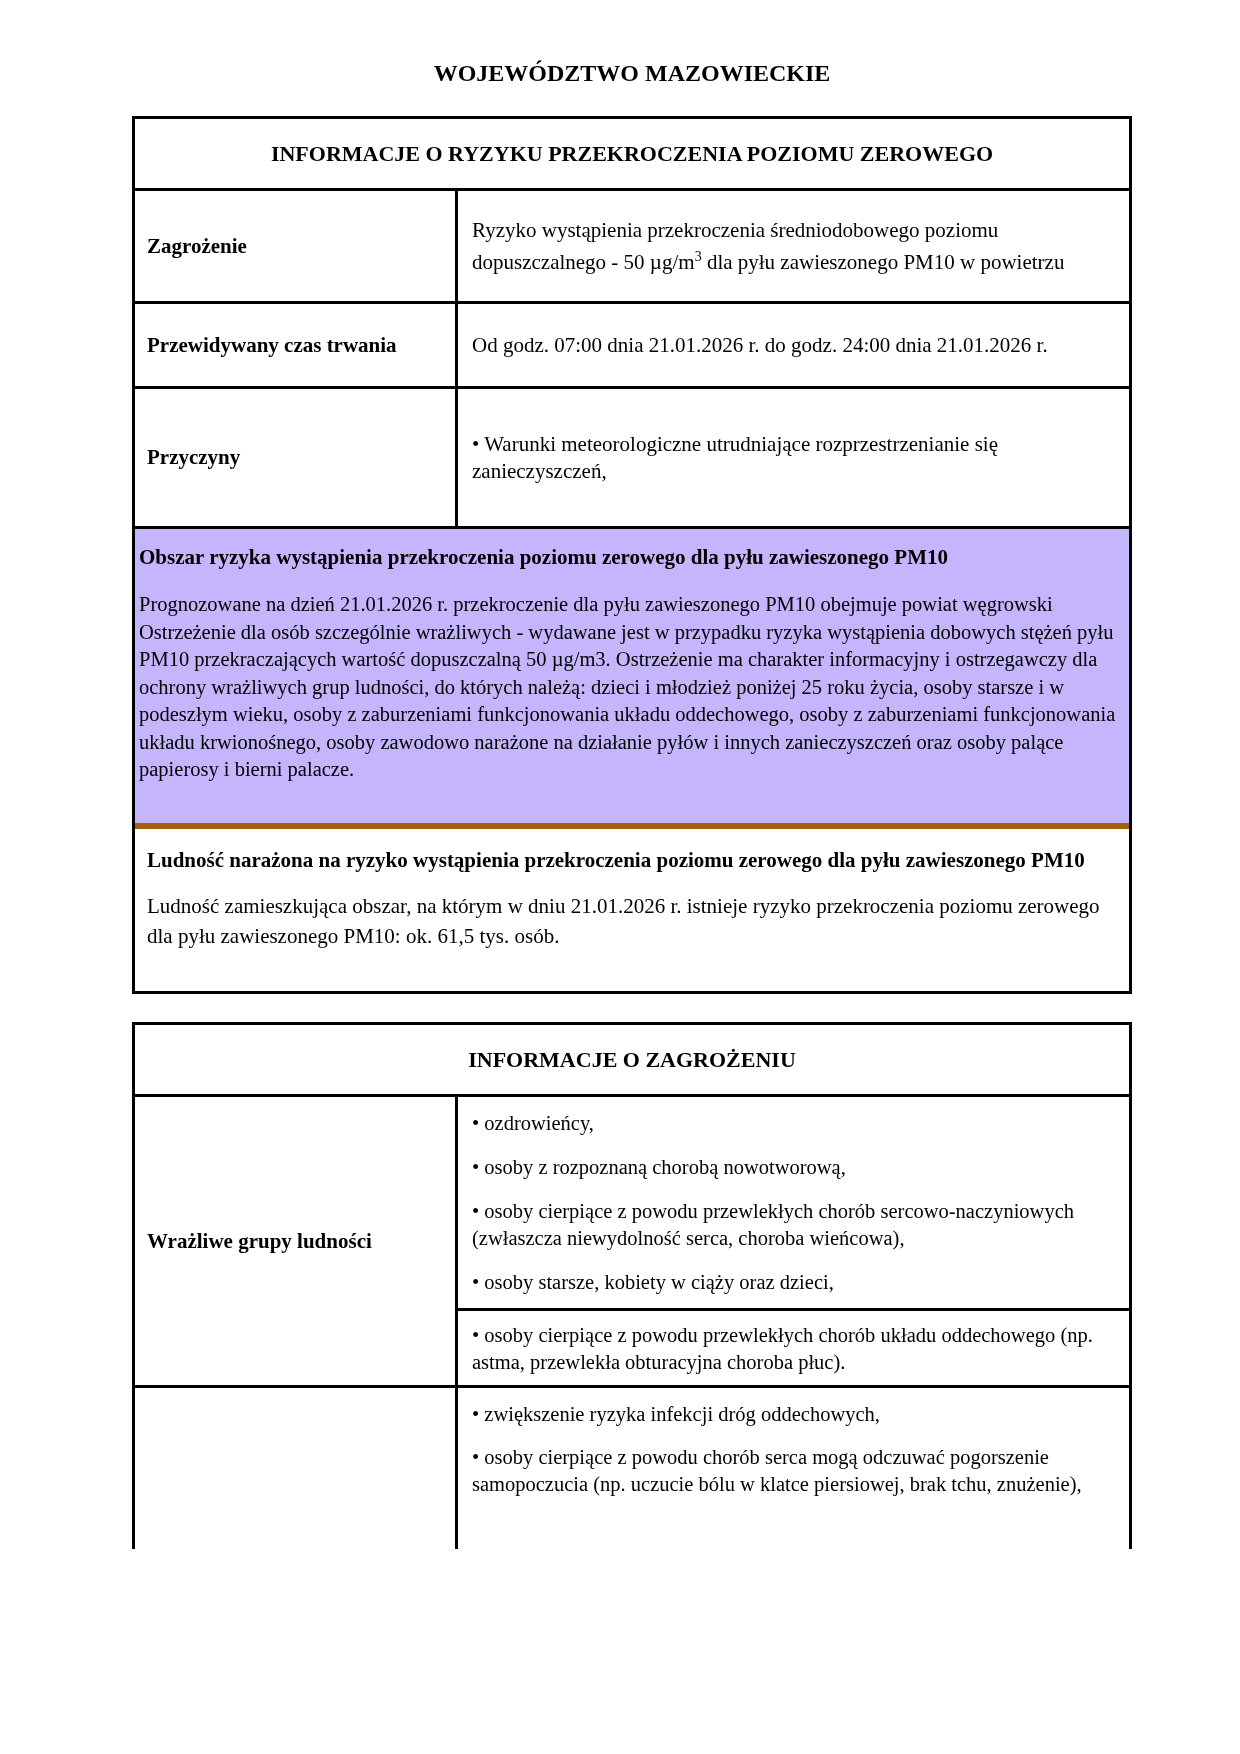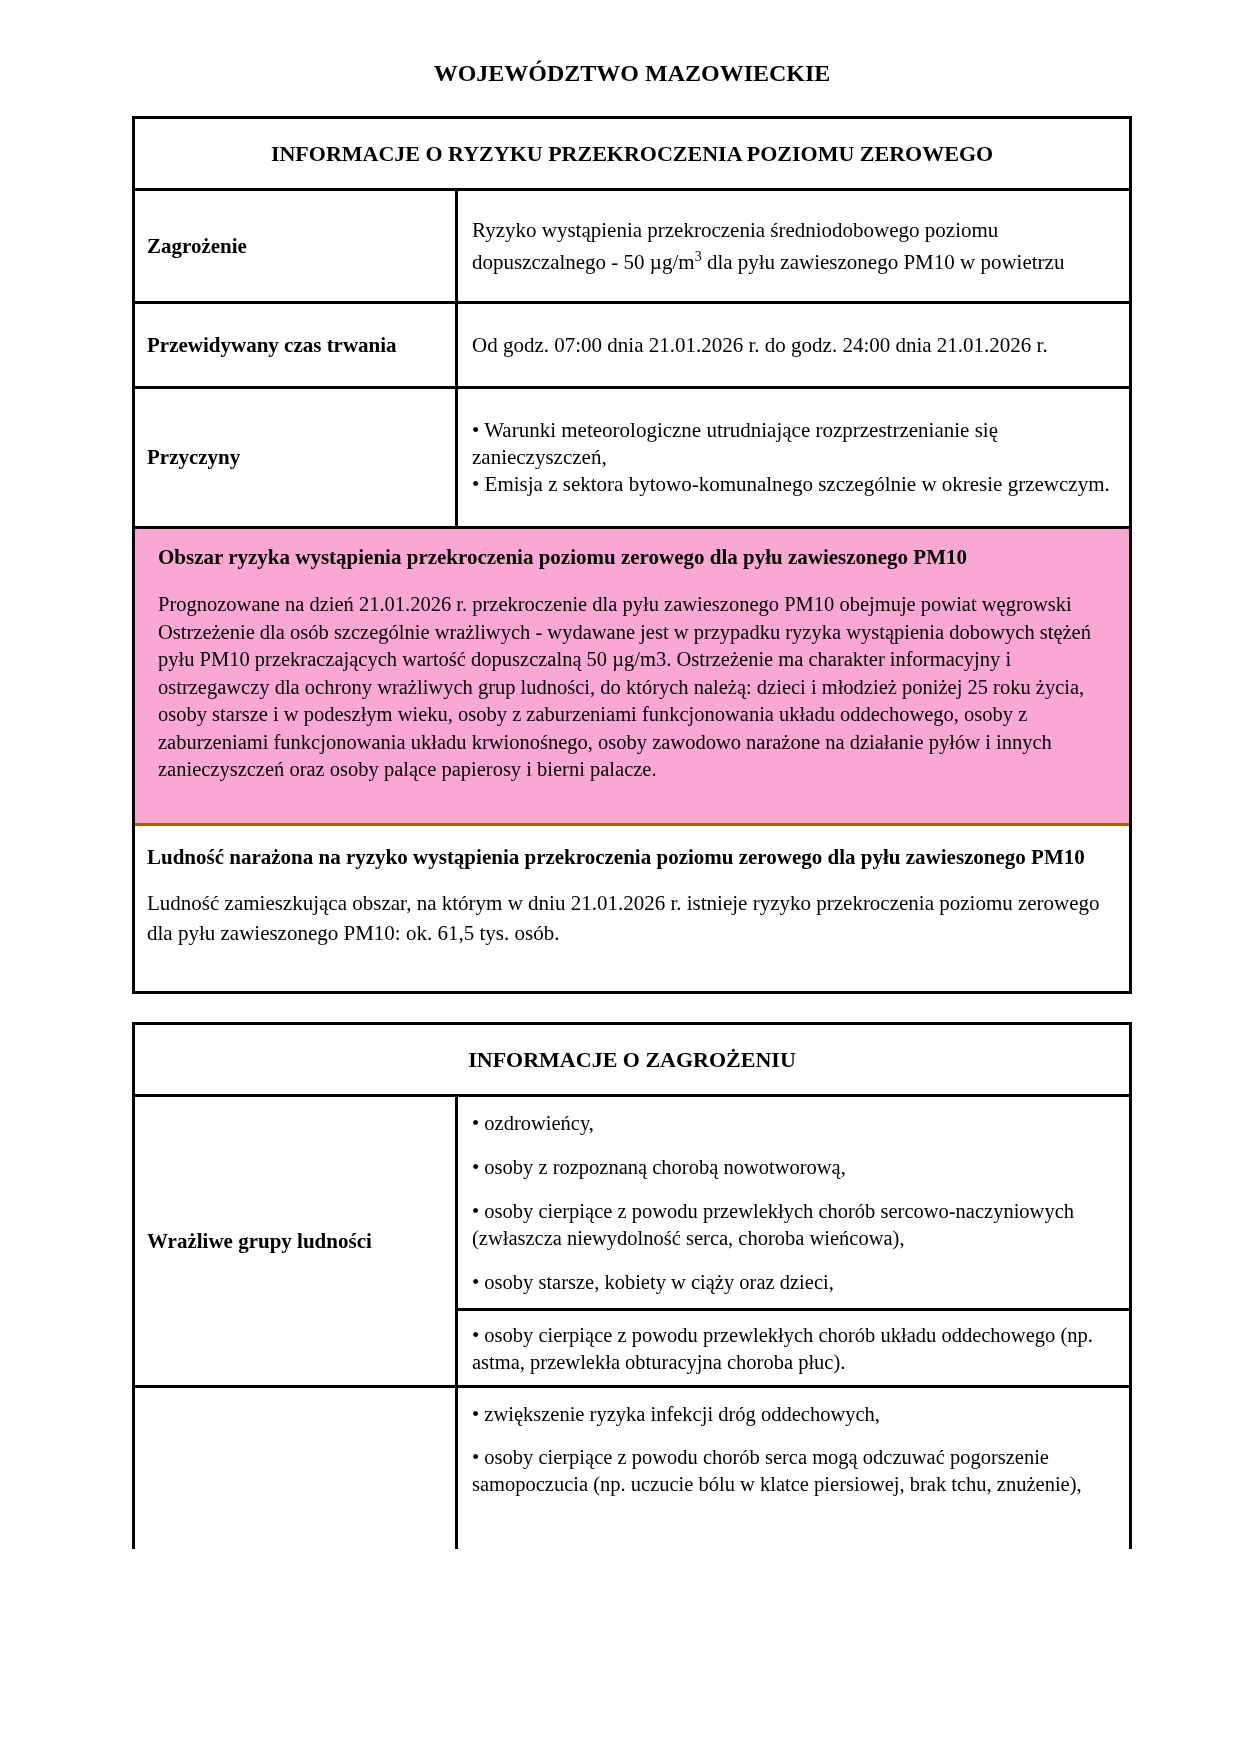--- a/index.html
+++ b/index.html
@@ -36,28 +36,28 @@
   .row-zagrozenie{min-height:113px;}
   .row-zagrozenie .tvalue{line-height:32px;}
   .row-czas{min-height:85px;}
   .row-czas .tvalue{line-height:30px;}
   .row-przyczyny{min-height:140px;}
   .row-przyczyny .tvalue{line-height:27px;}
   .row-przyczyny .tvalue p{margin:0;}
   sup{font-size:14px;vertical-align:super;line-height:0;}
   
   .area-section{
-    box-sizing:border-box;border-top:3px solid #000;background:#f9a8d4;
-    min-height:297px;padding:13px 12px 10px 23px;
+    box-sizing:border-box;border-top:3px solid #000;background:#c4b5fd;
+    min-height:297px;padding:13px 12px 10px 4px;
   }
   .area-heading{font-weight:bold;font-size:21px;line-height:30px;margin:0 0 19px 0;}
   .area-body{font-size:20.5px;line-height:27.5px;margin:0;}
   
   .pop-section{
-    box-sizing:border-box;border-top:3px solid #a16207;background:#fff;
+    box-sizing:border-box;border-top:6px solid #a16207;background:#fff;
     min-height:168px;padding:10px 12px;
   }
   .pop-heading{font-weight:bold;font-size:21px;line-height:42px;margin:0 0 10px 0;}
   .pop-body{font-size:21px;line-height:30px;margin:0;}
   
   .tbl-hazard{height:527px;overflow:hidden;border-bottom:none;}
   .hz-right{flex:1;display:flex;flex-direction:column;box-sizing:border-box;}
   .hz-subcell{box-sizing:border-box;padding:13px 14px 6px 14px;font-size:20.5px;}
   .hz-subcell p{margin:0 0 17px 0;line-height:27px;}
   .hz-subcell p:last-child{margin-bottom:0;}
@@ -91,21 +91,20 @@
 
       <div class="trow row-czas">
         <div class="tlabel">Przewidywany czas trwania</div>
         <div class="tvalue">Od godz. 07:00 dnia 21.01.2026 r. do godz. 24:00 dnia 21.01.2026 r.</div>
       </div>
 
       <div class="trow row-przyczyny">
         <div class="tlabel">Przyczyny</div>
         <div class="tvalue">
           <p>• Warunki meteorologiczne utrudniające rozprzestrzenianie się zanieczyszczeń,</p>
-          <p>• Emisja z sektora bytowo-komunalnego szczególnie w okresie grzewczym.</p>
         </div>
       </div>
 
       <div class="area-section">
         <p class="area-heading">Obszar ryzyka wystąpienia przekroczenia poziomu zerowego dla pyłu zawieszonego PM10</p>
         <p class="area-body">Prognozowane na dzień 21.01.2026 r. przekroczenie dla pyłu zawieszonego PM10 obejmuje powiat węgrowski Ostrzeżenie dla osób szczególnie wrażliwych - wydawane jest w przypadku ryzyka wystąpienia dobowych stężeń pyłu PM10 przekraczających wartość dopuszczalną 50 µg/m3. Ostrzeżenie ma charakter informacyjny i ostrzegawczy dla ochrony wrażliwych grup ludności, do których należą: dzieci i młodzież poniżej 25 roku życia, osoby starsze i w podeszłym wieku, osoby z zaburzeniami funkcjonowania układu oddechowego, osoby z zaburzeniami funkcjonowania układu krwionośnego, osoby zawodowo narażone na działanie pyłów i innych zanieczyszczeń oraz osoby palące papierosy i bierni palacze.</p>
       </div>
 
       <div class="pop-section">
         <p class="pop-heading">Ludność narażona na ryzyko wystąpienia przekroczenia poziomu zerowego dla pyłu zawieszonego PM10</p>

